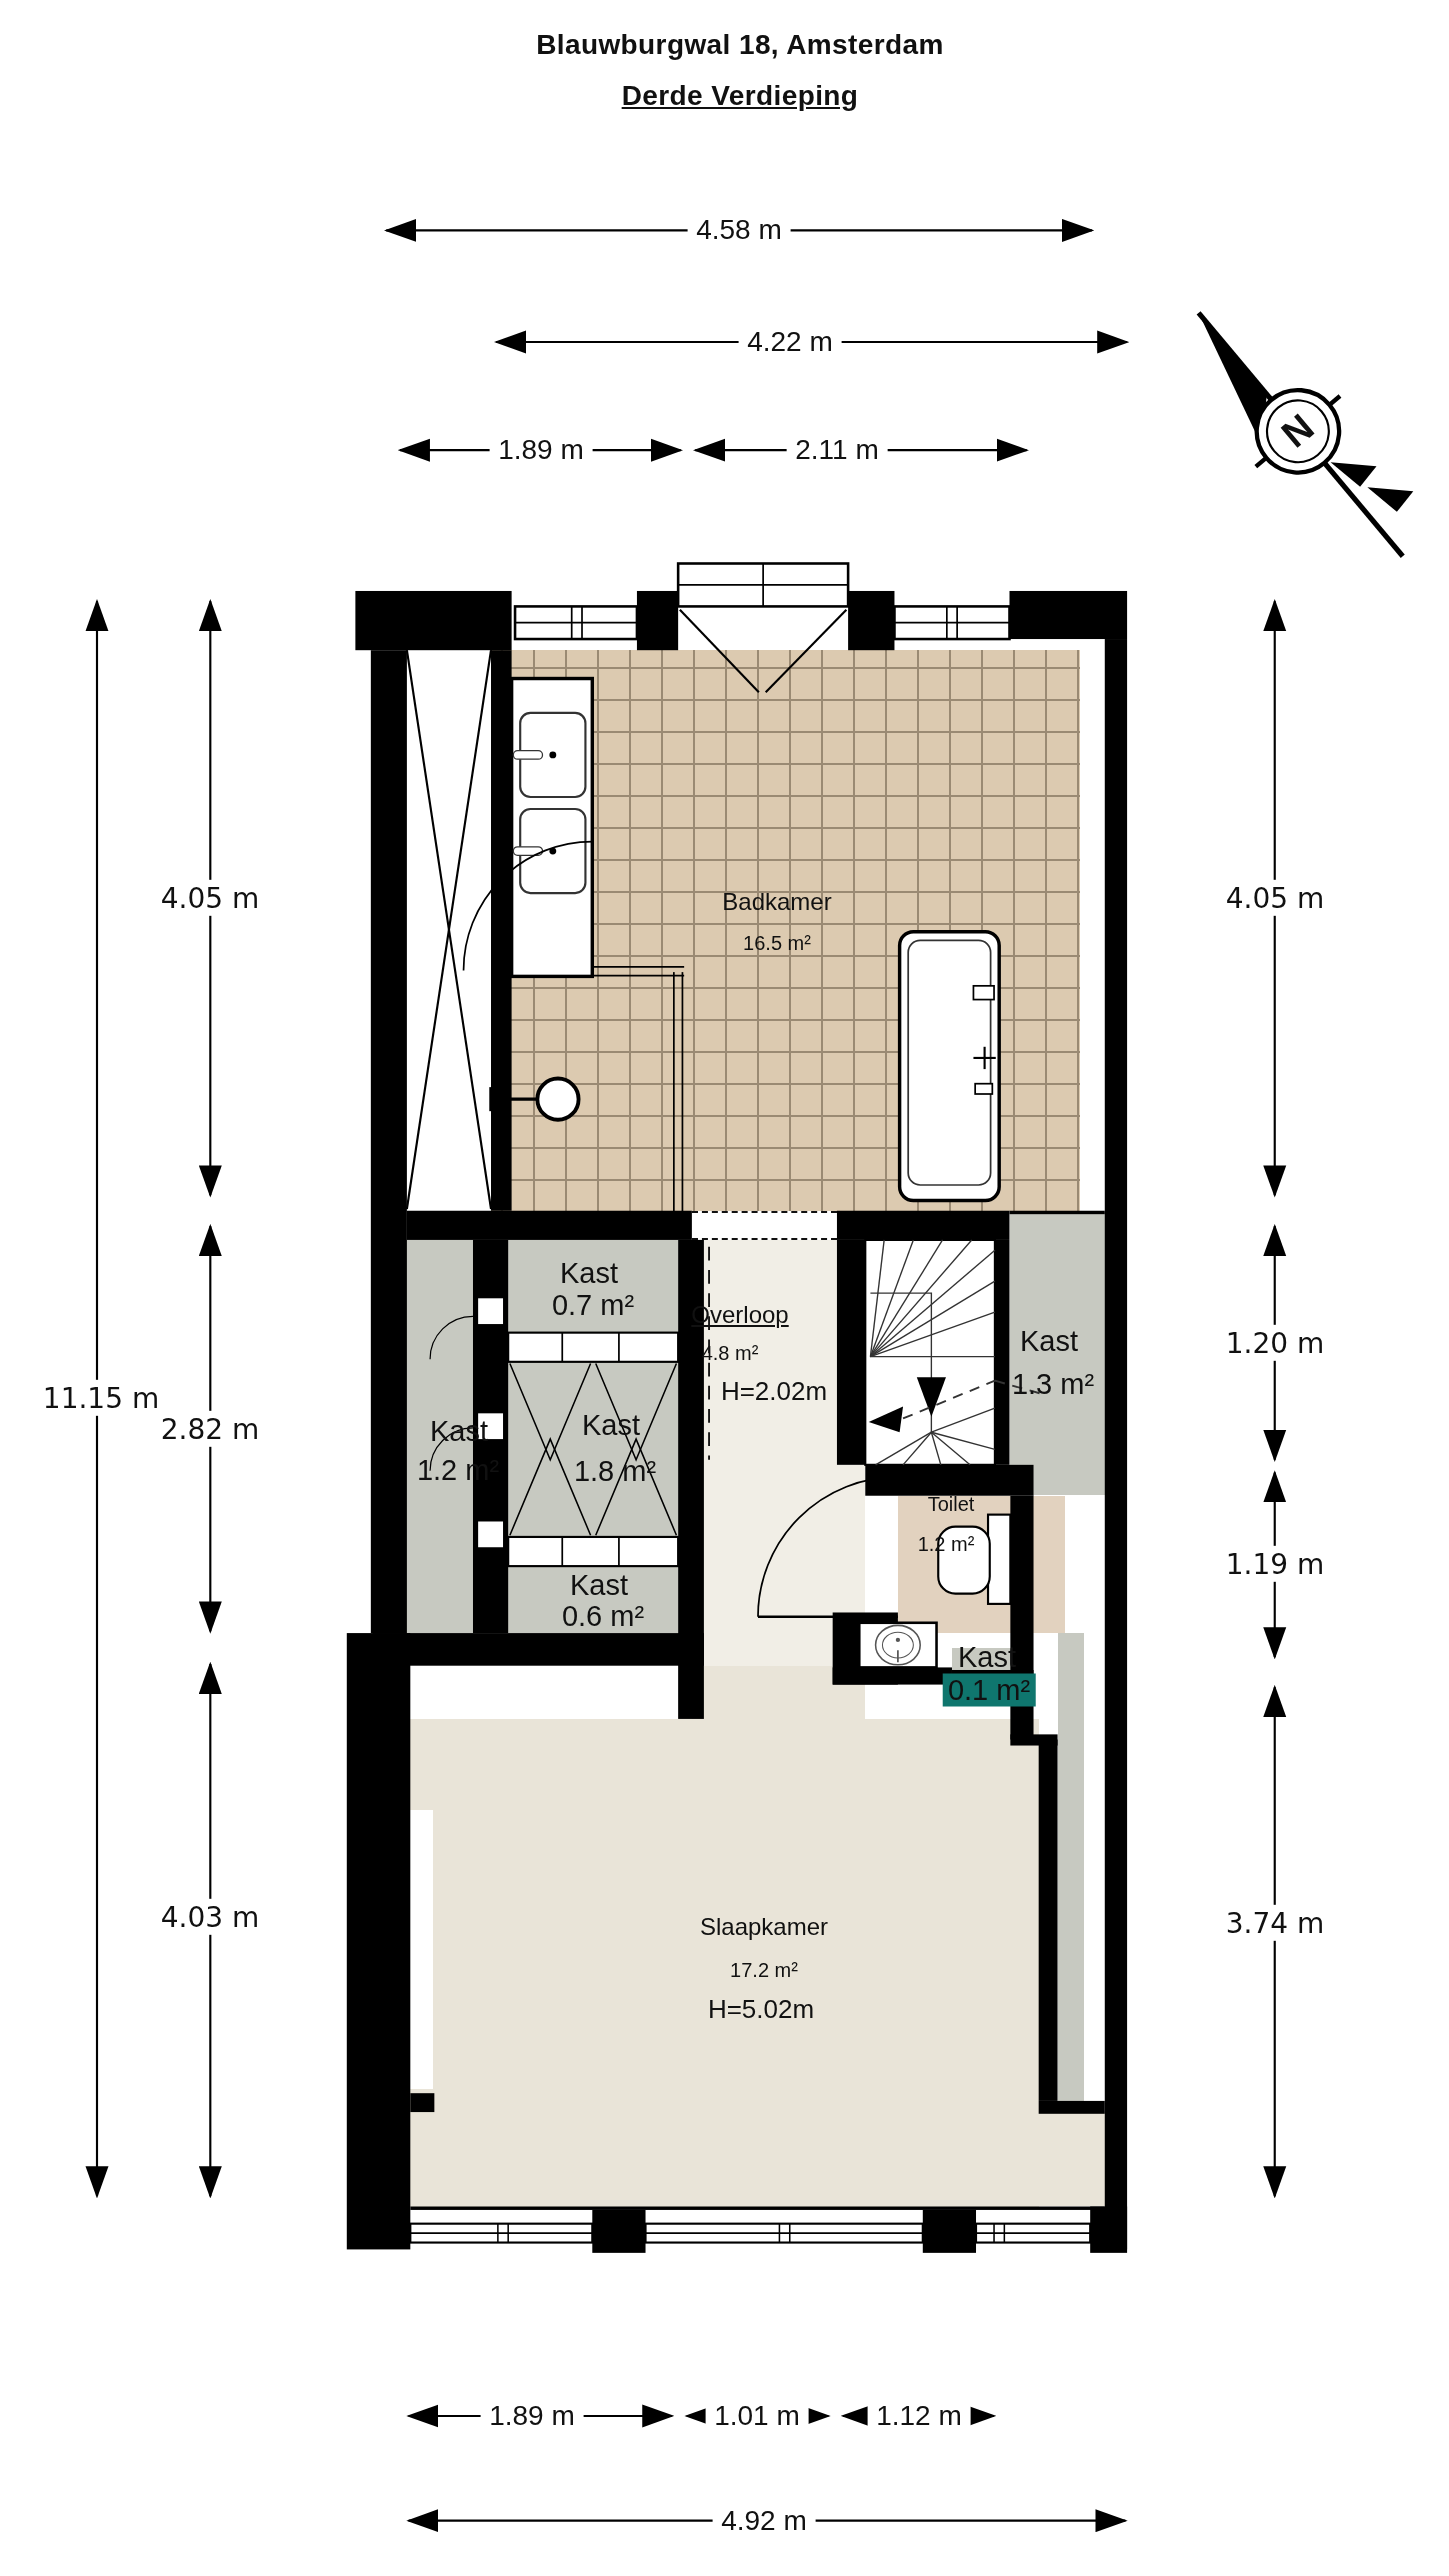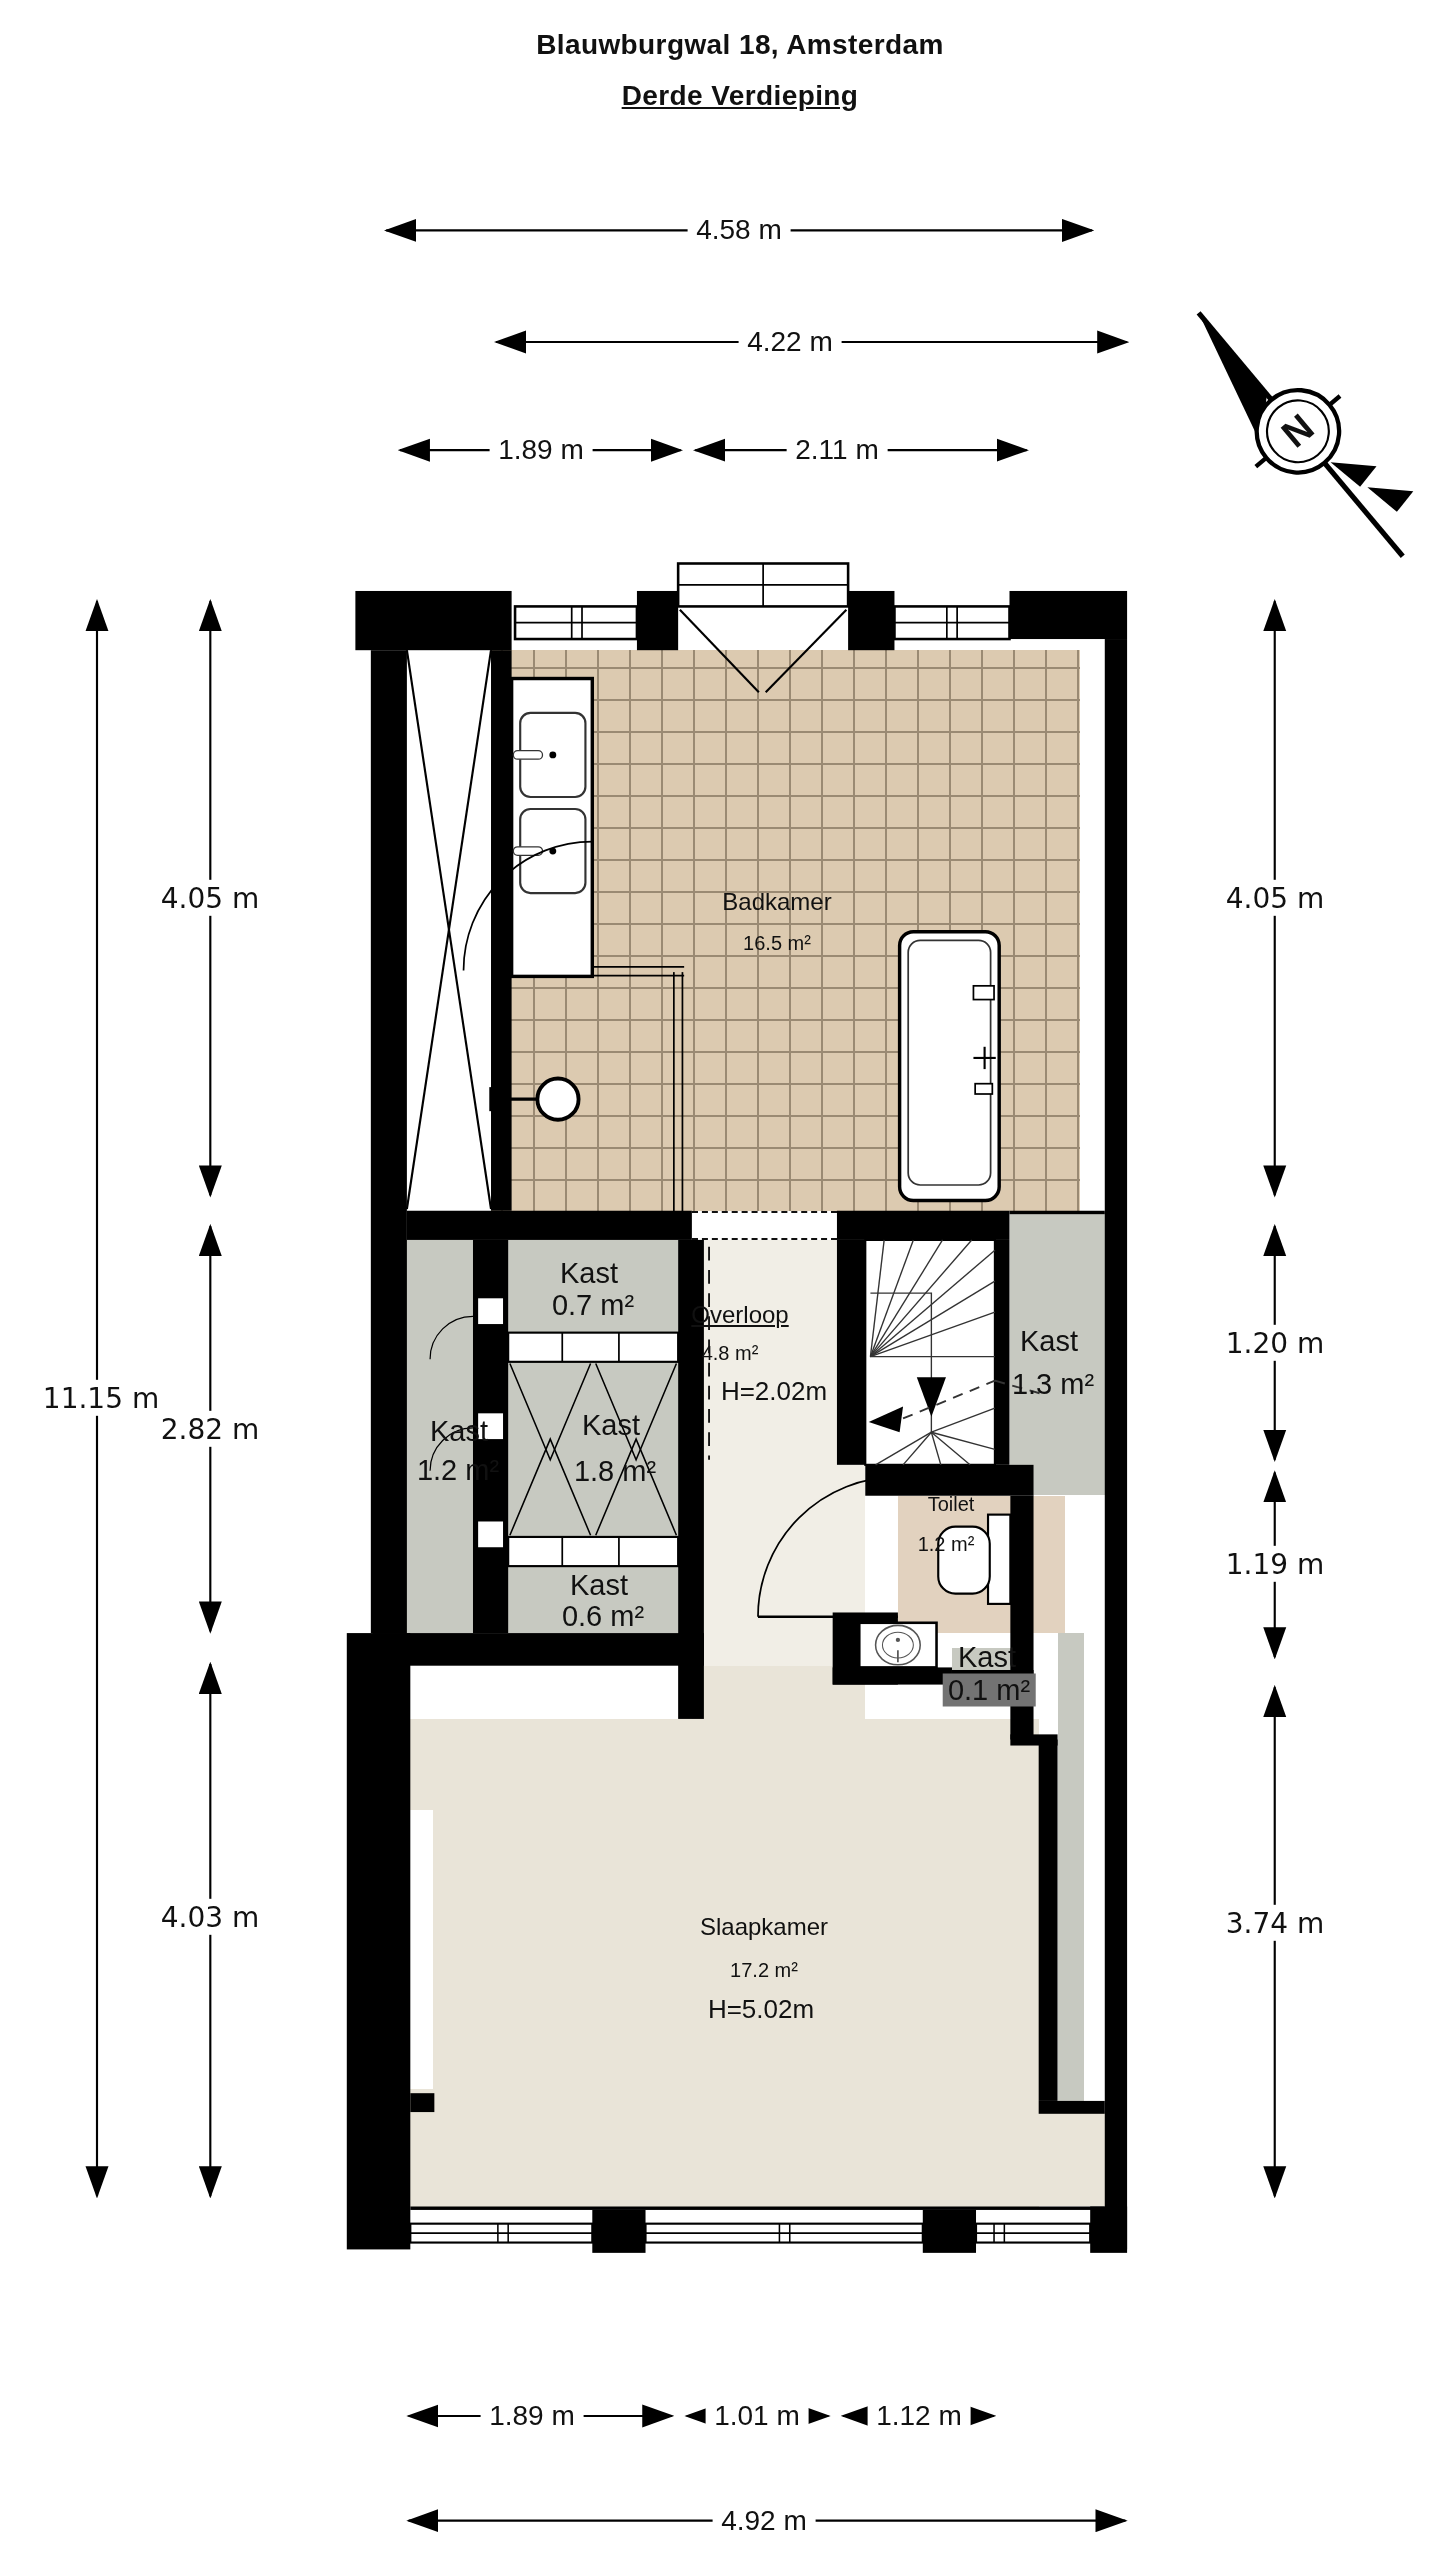--- a/index.html
+++ b/index.html
@@ -6,21 +6,21 @@
   #stage{position:relative;width:1449px;height:2576px;background:#fff;overflow:hidden;font-family:"Liberation Sans",sans-serif;}
   .abs{position:absolute;}
   .lbl{position:absolute;transform:translate(-50%,-50%);white-space:nowrap;color:#111;text-align:center;}
   .title{font-size:28px;font-weight:bold;letter-spacing:0.4px;}
   .room{font-size:24px;}
   .room-sub{font-size:20px;text-align:center;}
   .room-h{font-size:26px;}
   .kastlbl{font-size:29px;line-height:33px;}
   .dimh{font-size:28px;background:#fff;padding:0 8.6px;}
   .dimv{font-size:28px;font-family:"DejaVu Sans",sans-serif;background:#fff;padding:1.7px 5.2px;}
-  .whitebg{background:#737373;padding:0 5.2px;}
+  .whitebg{background:#0f766e;padding:0 5.2px;}
   
   .tiles{background-color:#dccab0;
     background-image:
       repeating-linear-gradient(0deg, transparent 0px, transparent 30px, #9a8a73 30px, #9a8a73 32px),
       repeating-linear-gradient(90deg, transparent 0px, transparent 30px, #9a8a73 30px, #9a8a73 32px);}
   .gray{background:#c7c9c1;}
   .hall{background:#f1eee6;}
   .bed{background:#e9e4d8;}
   .wc{background:#e2d2bf;}
   .shaft{background:#ffffff;}

